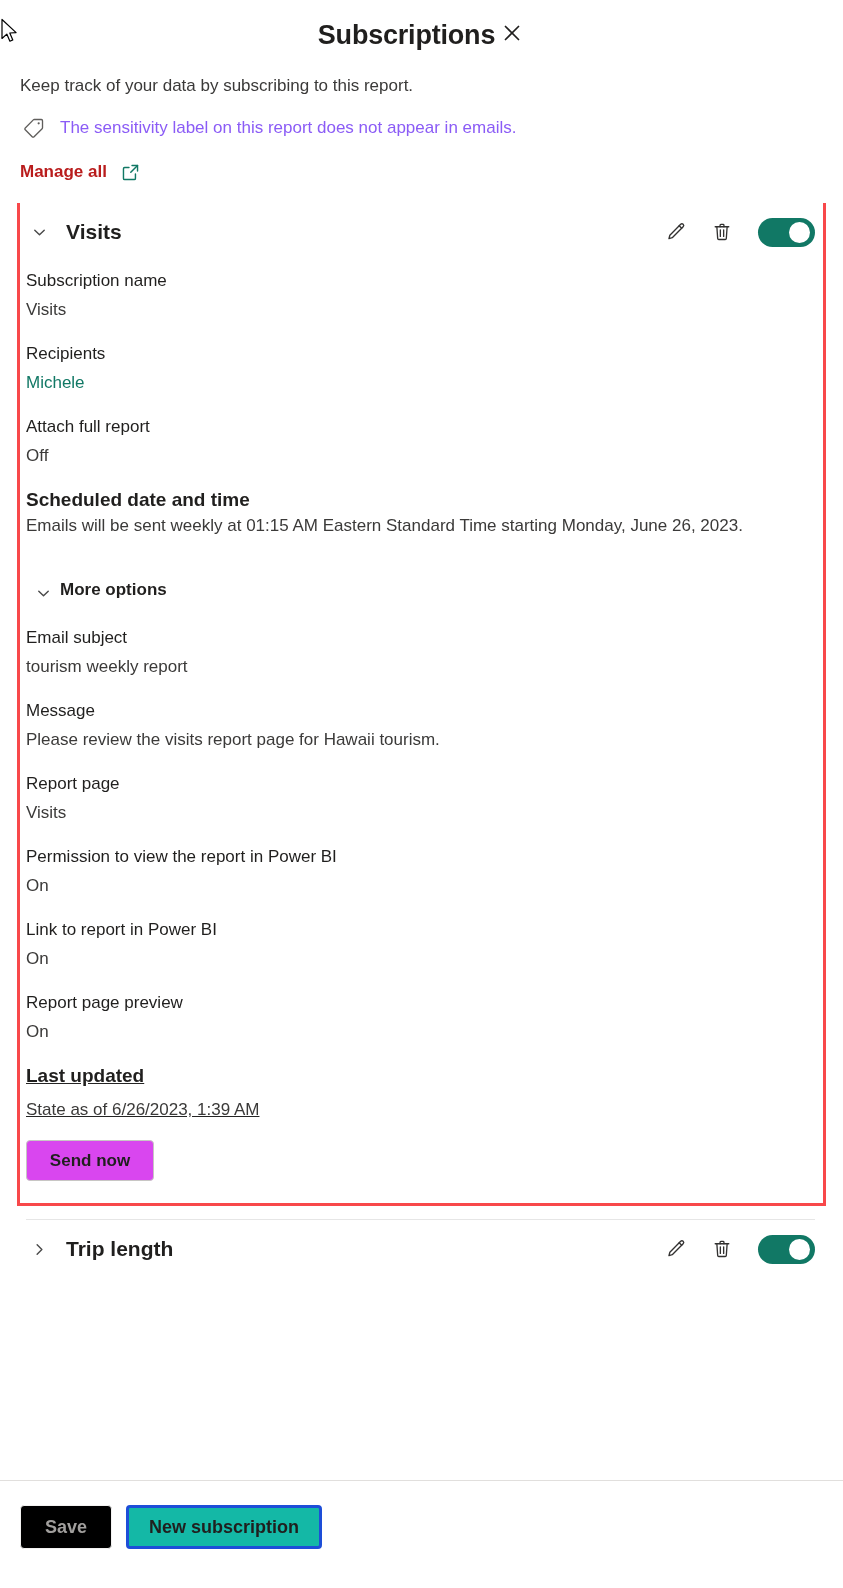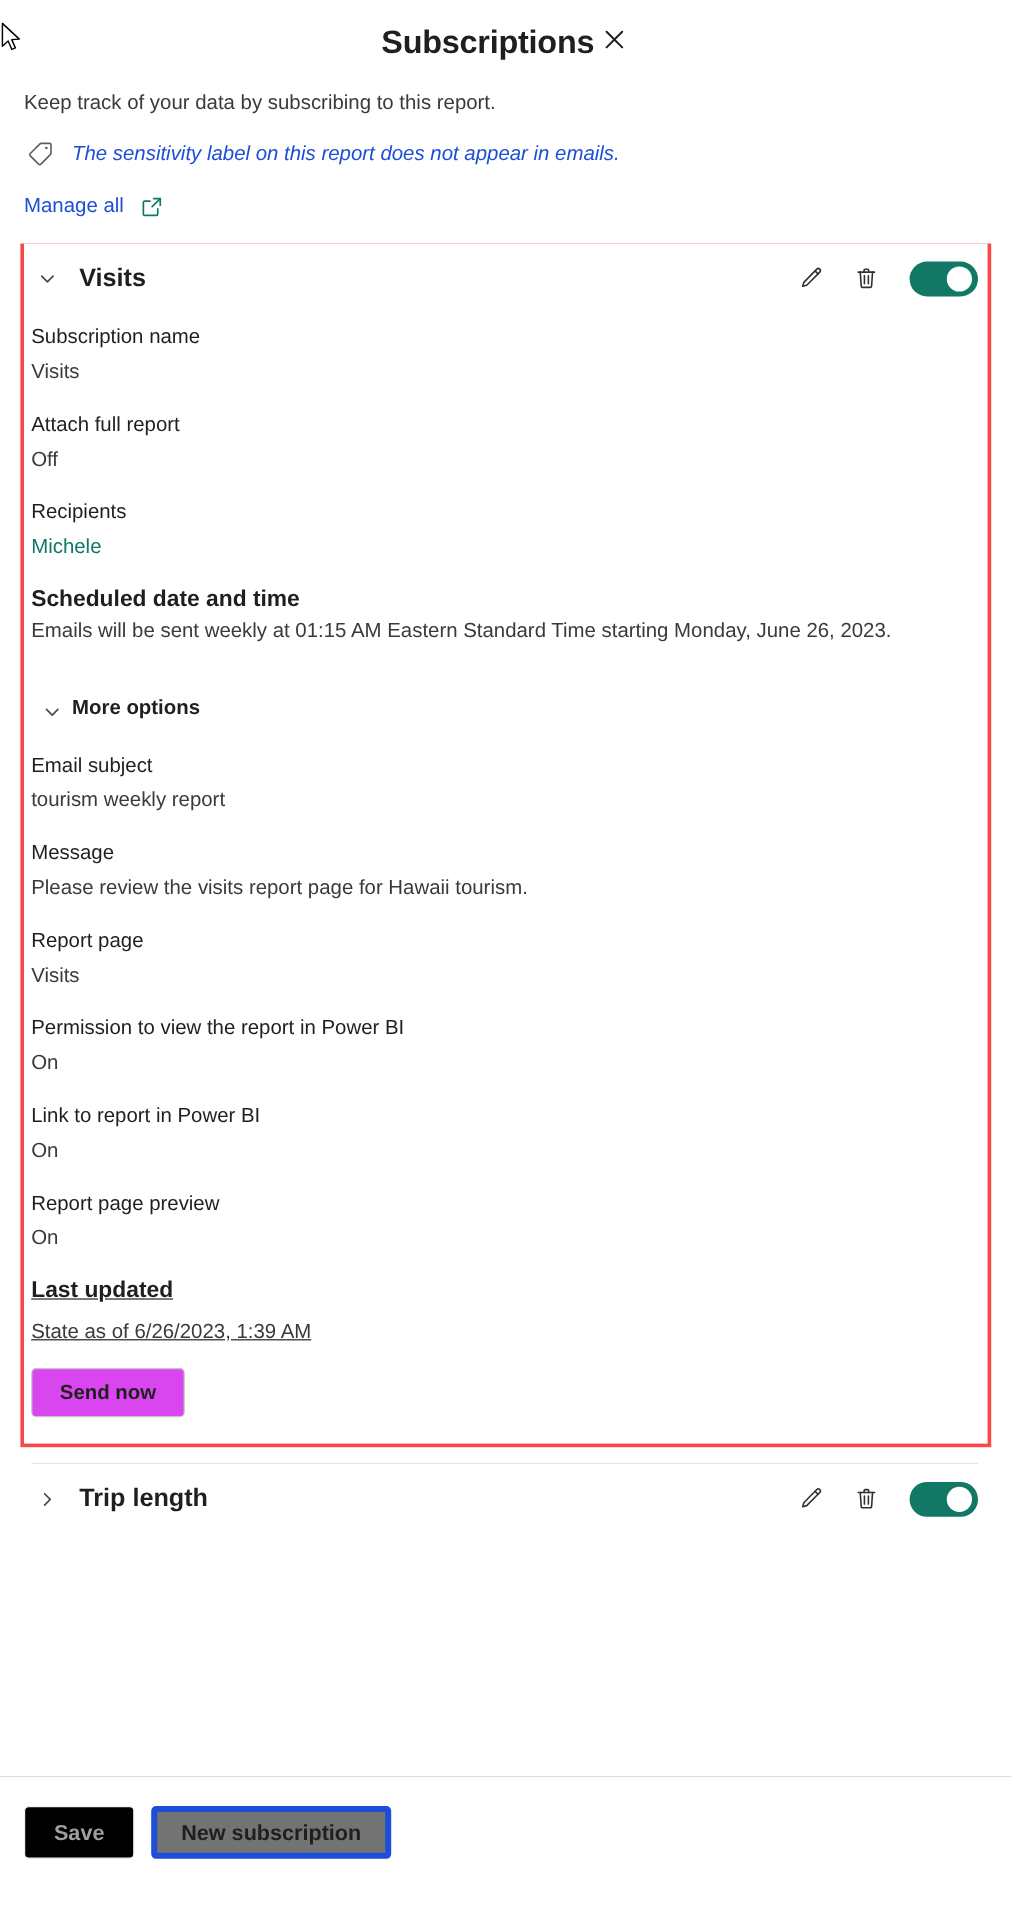--- a/index.html
+++ b/index.html
@@ -72,36 +72,36 @@
     height: 26px;
     flex: 0 0 auto;
     color: #605e5c;
     display: flex;
     align-items: center;
     justify-content: center;
   }
   .sensitivity-text {
     font-size: 17px;
     line-height: 22px;
-    color: #1d4ed8;
-    font-style: italic;
+    color: #8b5cf6;
   }
 
   .manage-row {
     margin-top: 20px;
     display: inline-flex;
     align-items: center;
     gap: 14px;
     cursor: pointer;
     width: fit-content;
   }
   .manage-link {
     font-size: 17px;
-    color: #1d4ed8;
+    color: #b91c1c;
     line-height: 22px;
+    font-weight: bold;
   }
   .ext-icon {
     width: 19px;
     height: 19px;
     color: #117865;
     display: flex;
     align-items: center;
     justify-content: center;
   }
 
@@ -259,22 +259,22 @@
     gap: 14px;
   }
   .btn {
     height: 44px;
     padding: 0 20px;
     border-radius: 4px;
     font-family: "Liberation Sans", sans-serif;
     font-size: 18px;
     font-weight: 600;
     cursor: pointer;
-    border: 5px solid #1d4ed8;
-    background: #737373;
+    border: 3px solid #1d4ed8;
+    background: #14b8a6;
     color: #201f1e;
   }
   .btn.disabled {
     background: #000000;
     border: 1px solid #f3f2f1;
     color: #a19f9d;
     cursor: default;
     min-width: 92px;
   }
 
@@ -358,27 +358,27 @@
       </div>
 
       <div class="sub-detail">
 
         <div class="field">
           <div class="f-label">Subscription name</div>
           <div class="f-value">Visits</div>
         </div>
 
         <div class="field">
+          <div class="f-label">Recipients</div>
+          <div class="f-value link">Michele</div>
+        </div>
+
+        <div class="field">
           <div class="f-label">Attach full report</div>
           <div class="f-value">Off</div>
-        </div>
-
-        <div class="field">
-          <div class="f-label">Recipients</div>
-          <div class="f-value link">Michele</div>
         </div>
 
         <div class="field">
           <div class="f-label lg">Scheduled date and time</div>
           <div class="f-value wrap">Emails will be sent weekly at 01:15 AM Eastern Standard Time starting Monday, June 26, 2023.</div>
         </div>
 
         <div class="more-options">
           <span class="chev">
             <svg width="17" height="17" viewBox="0 0 18 18" fill="none" stroke="currentColor" stroke-width="1.5" stroke-linecap="round" stroke-linejoin="round">

